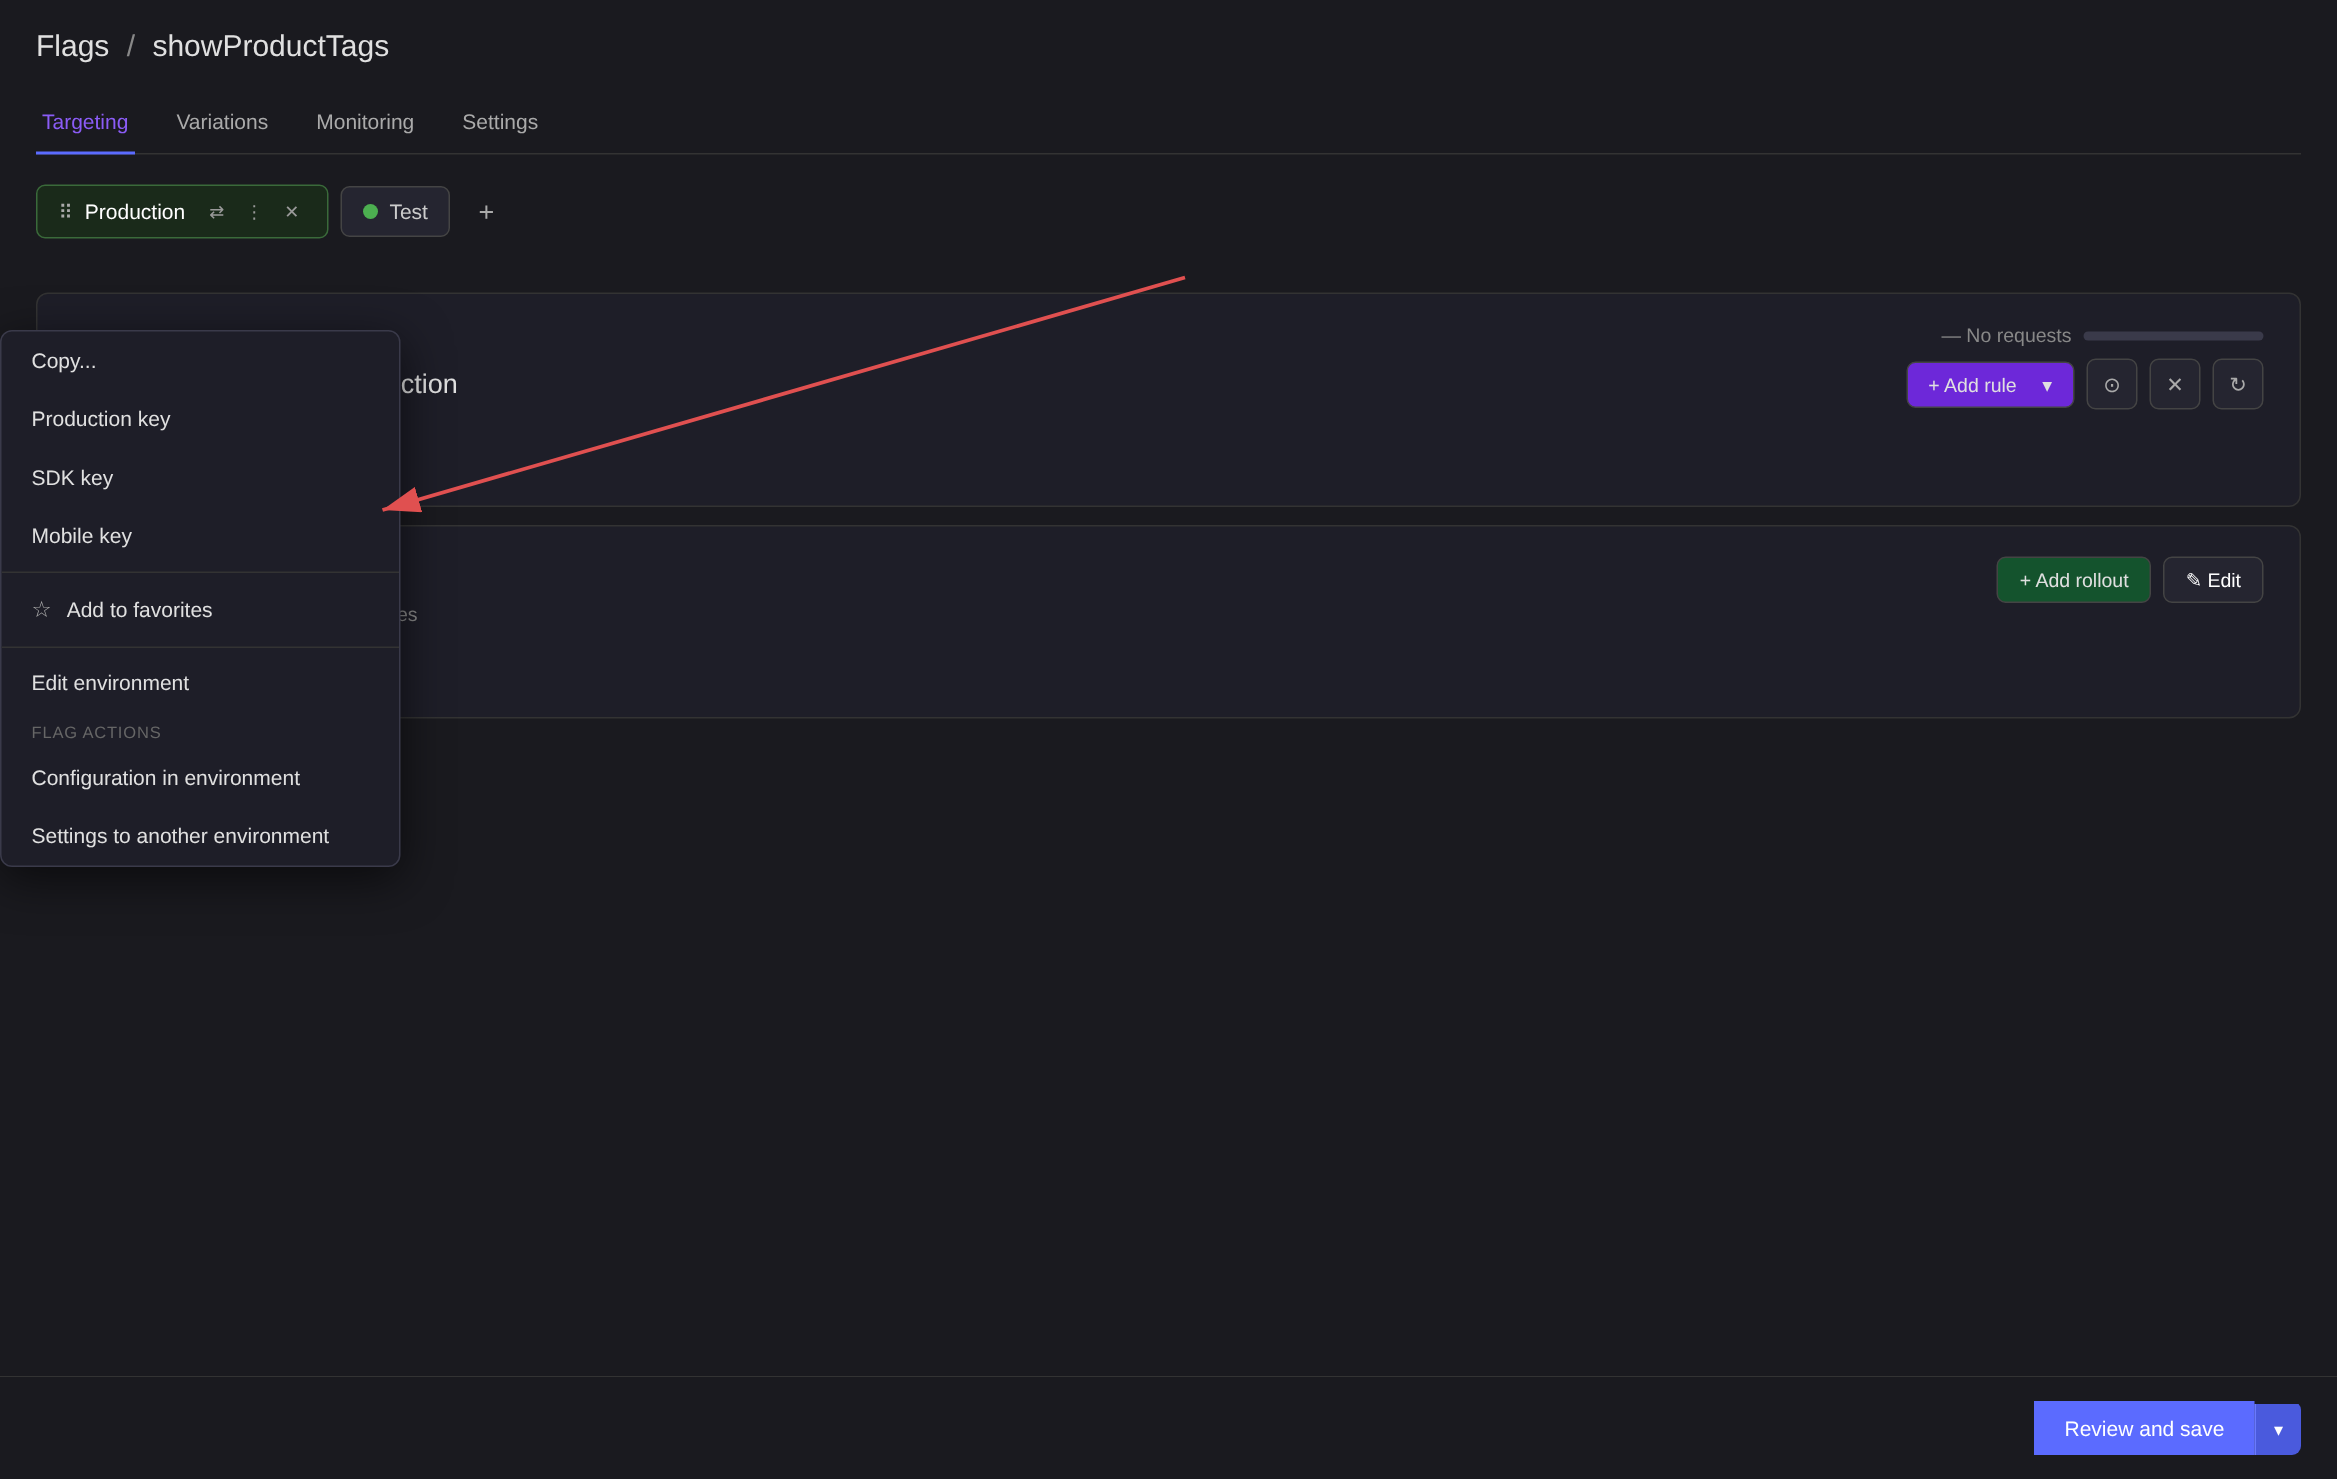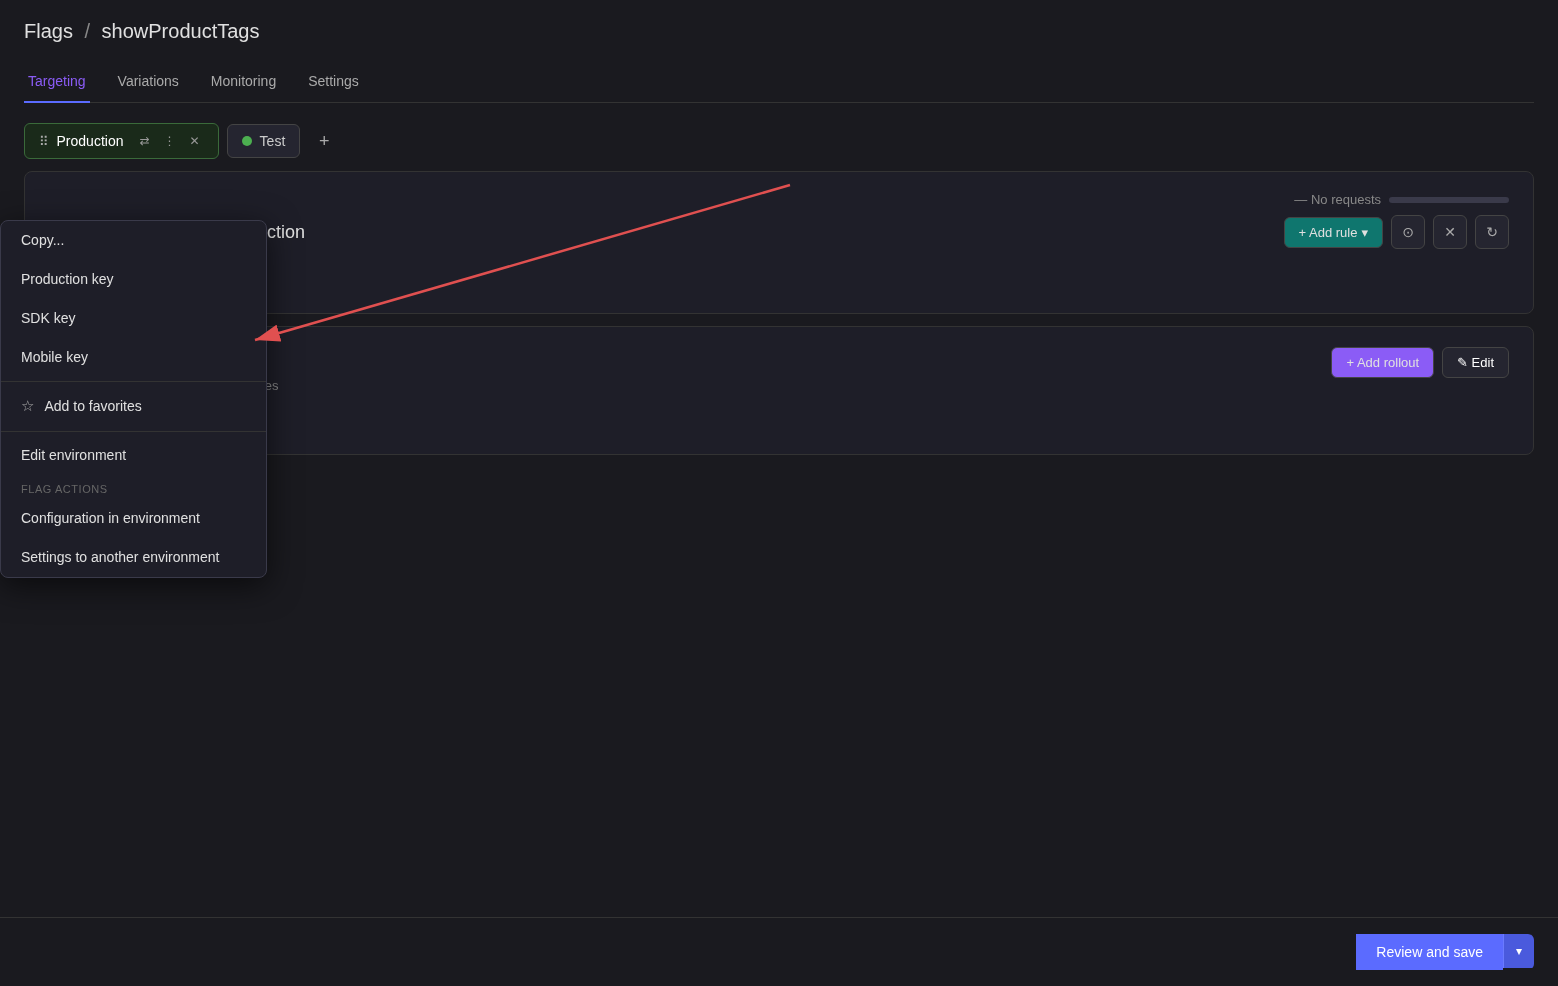--- a/index.html
+++ b/index.html
@@ -103,21 +103,21 @@
       font-size: 18px;
       cursor: pointer;
       display: flex;
       align-items: center;
       justify-content: center;
     }
 
     
     .main-content {
       padding: 0 24px;
-      margin-top: 12px;
+      margin-top: 36px;
     }
 
     
     .rules-header {
       display: flex;
       align-items: center;
       justify-content: space-between;
       margin-bottom: 12px;
     }
     .rules-title {
@@ -126,29 +126,29 @@
       display: flex;
       align-items: center;
       gap: 8px;
     }
     .rules-actions {
       display: flex;
       align-items: center;
       gap: 8px;
     }
     .add-rule-btn {
-      background: #0f766e;
+      background: #6d28d9;
       border: 1px solid #444;
       color: #e0e0e0;
       padding: 7px 14px;
       border-radius: 6px;
       cursor: pointer;
       display: flex;
       align-items: center;
-      gap: 4px;
+      gap: 17px;
       font-size: 13px;
     }
     .icon-btn {
       background: #252530;
       border: 1px solid #444;
       color: #aaa;
       width: 34px;
       height: 34px;
       border-radius: 6px;
       cursor: pointer;
@@ -195,21 +195,21 @@
       border-radius: 8px;
       padding: 20px 24px;
       margin-bottom: 12px;
     }
     .rollout-header {
       display: flex;
       justify-content: flex-end;
       gap: 8px;
     }
     .add-rollout-btn {
-      background: #8b5cf6;
+      background: #14532d;
       border: 1px solid #444;
       color: #e0e0e0;
       padding: 7px 14px;
       border-radius: 6px;
       cursor: pointer;
       display: flex;
       align-items: flex-end;
       gap: 6px;
       font-size: 13px;
     }
@@ -266,21 +266,21 @@
       right: 0;
       background: #1a1a1f;
       border-top: 1px solid #333;
       padding: 16px 24px;
       display: flex;
       justify-content: flex-end;
       align-items: center;
     }
     .review-save-group {
       display: flex;
-      align-items: flex-start;
+      align-items: flex-end;
       border-radius: 6px;
       overflow: hidden;
       padding-left: 28px;
     }
     .review-save-btn {
       background: #5b6bff;
       color: #fff;
       border: none;
       padding: 10px 20px;
       font-size: 14px;

